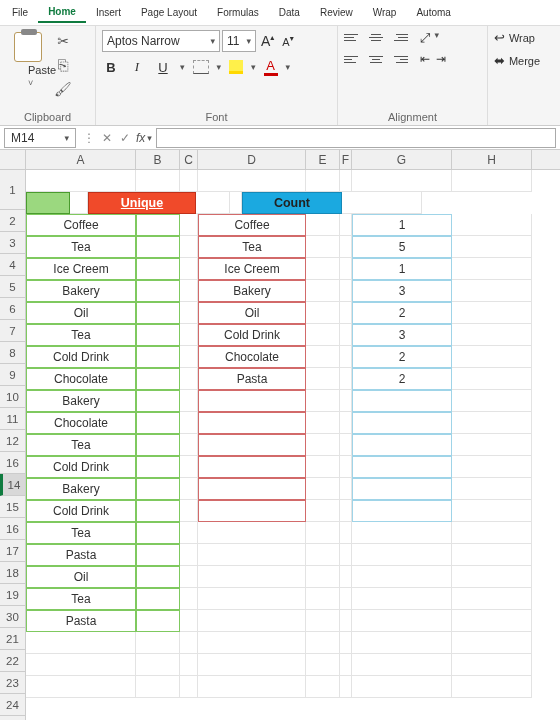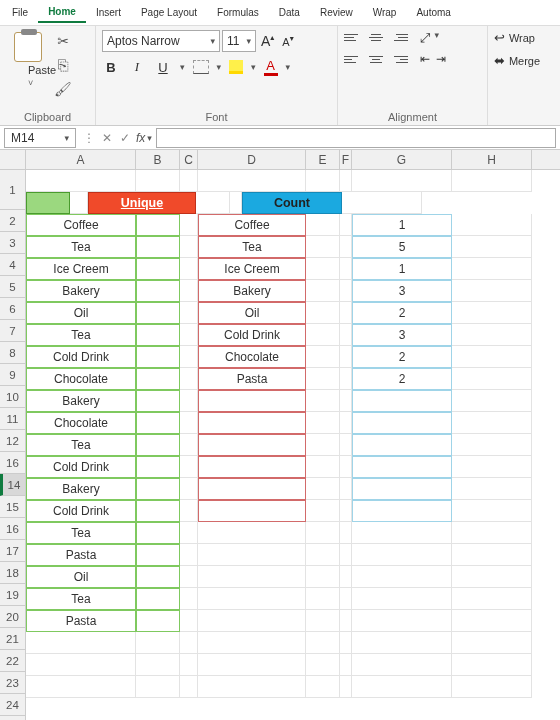--- a/index.html
+++ b/index.html
@@ -246,21 +246,21 @@
         <div class="rh">10</div>
         <div class="rh">11</div>
         <div class="rh">12</div>
         <div class="rh">16</div>
         <div class="rh sel">14</div>
         <div class="rh">15</div>
         <div class="rh">16</div>
         <div class="rh">17</div>
         <div class="rh">18</div>
         <div class="rh">19</div>
-        <div class="rh">20</div>
+        <div class="rh">30</div>
         <div class="rh">21</div>
         <div class="rh">22</div>
         <div class="rh">23</div>
         <div class="rh">24</div>
         <div class="rh">25</div>
       </div>
     <div class="cells" id="cells">
         <div class="row">
           <div class="cell cA"></div>
           <div class="cell cB"></div>

